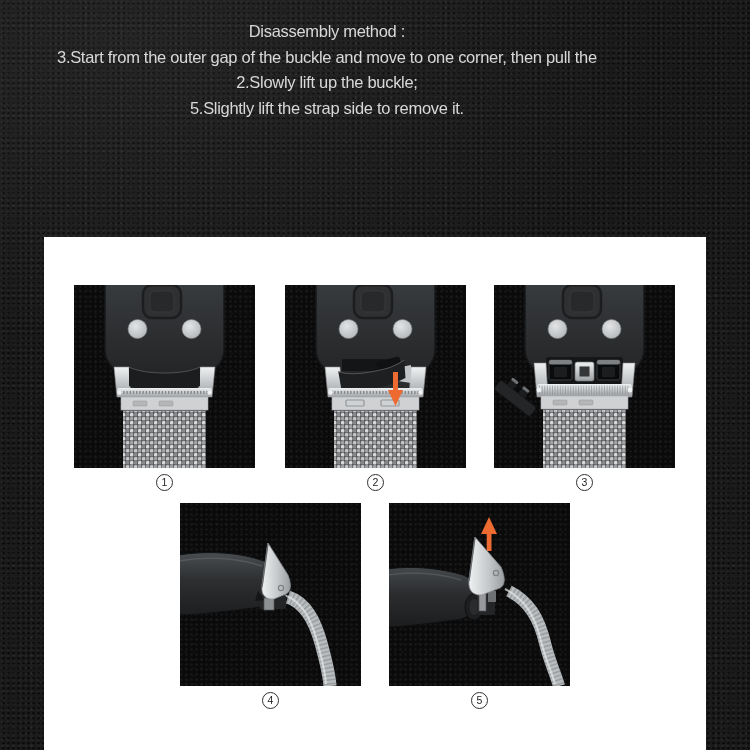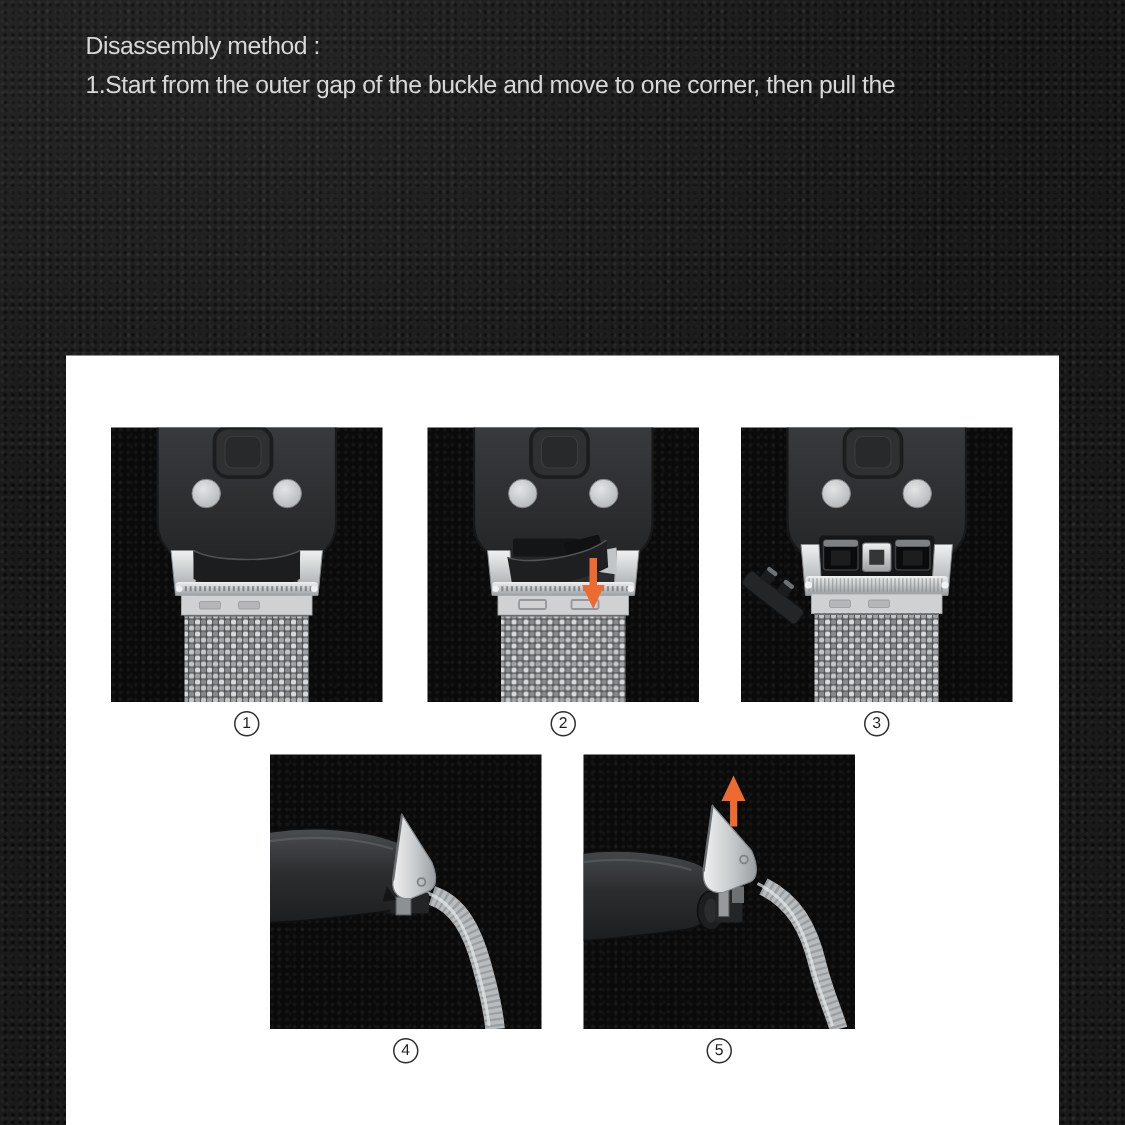--- a/index.html
+++ b/index.html
@@ -12,21 +12,21 @@
       radial-gradient(circle at 30% 30%, rgba(255,255,255,0.045) 0 1px, transparent 1.6px),
       radial-gradient(circle at 70% 65%, rgba(0,0,0,0.55) 0 1px, transparent 1.6px),
       radial-gradient(circle at 50% 80%, rgba(255,255,255,0.03) 0 1px, transparent 1.4px);
     background-size:auto,6px 6px,5px 5px,9px 9px;
   }
   .instructions{
     position:absolute;left:57px;top:19px;color:#d8d8d8;
     font-size:16.5px;line-height:25.7px;letter-spacing:-0.3px;
     white-space:nowrap;font-weight:400;
   }
-  .instructions .line{height:25.7px;}
+  .instructions .line{height:25.7px;text-align:center;}
   .panel{
     position:absolute;left:44px;top:237px;width:662px;height:513px;
     background:#ffffff;
   }
   .photo{
     position:absolute;width:181px;height:183px;overflow:hidden;
     background-color:#0a0a0b;
     background-image:
       radial-gradient(circle at 30% 30%, rgba(255,255,255,0.05) 0 1px, transparent 1.5px),
       radial-gradient(circle at 70% 60%, rgba(255,255,255,0.03) 0 1px, transparent 1.4px);
@@ -55,21 +55,23 @@
   :root{--orange:#ed6b30;}
   .arrow{fill:var(--orange);}
 </style>
 </head>
 <body>
 
 <div class="stage">
 
   <div class="instructions">
     <div class="line">Disassembly method :</div>
-    <div class="line">1.Start from the outer gap of the buckle and move to one corner, then pull the</div>
+    <div class="line">3.Start from the outer gap of the buckle and move to one corner, then pull the</div>
+    <div class="line">2.Slowly lift up the buckle;</div>
+    <div class="line">5.Slightly lift the strap side to remove it.</div>
   </div>
 
   <div class="panel">
 
     <div class="photo" id="fig1">
       <svg viewBox="0 0 181 183" width="181" height="183">
         <defs>
           <linearGradient id="f1body" x1="0" y1="0" x2="0" y2="1">
             <stop offset="0" stop-color="#3e4144"></stop>
               <stop offset="0.7" stop-color="#2b2d2f"></stop>

